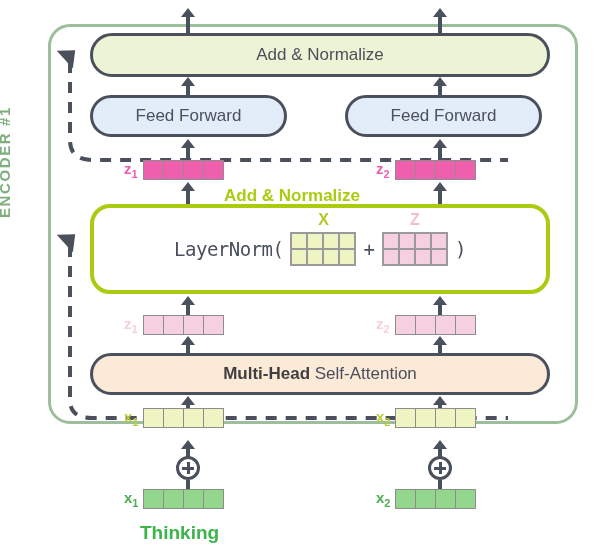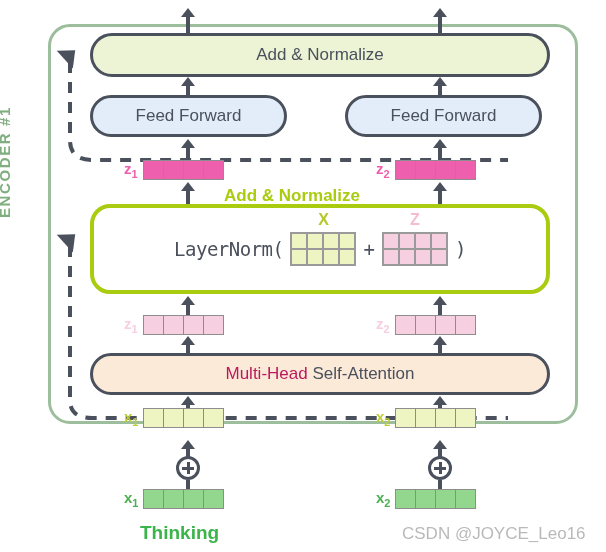--- a/index.html
+++ b/index.html
@@ -24,21 +24,21 @@
   
   .pill{
     position:absolute;box-sizing:border-box;
     border:3px solid #4a505c;border-radius:22px;
     display:flex;align-items:center;justify-content:center;
     font-size:17px;color:#4a505c;
   }
   .pill.addnorm{background:#edf4d5;}
   .pill.ff{background:#e3edfa;}
   .pill.mha{background:#fcead9;}
-  .mha .red{color:#be185d;font-weight:400;}
+  .mha .red{color:#404040;font-weight:700;}
   .mha .dark{color:#4a505c;}
 
   
   .lnbox{
     position:absolute;box-sizing:border-box;
     border:4px solid #aacc10;border-radius:20px;background:#ffffff;
     display:flex;align-items:center;justify-content:center;
   }
   .ln-inner{display:flex;align-items:center;gap:7px;}
   .ln-text{font-family:"DejaVu Sans Mono","Liberation Mono",monospace;
@@ -330,15 +330,14 @@
     <span class="cells">
       <i></i>
         <i></i>
         <i></i>
         <i></i>
     </span>
   </div>
 
   <div class="word" style="left:140px;top:522px;">Thinking</div>
 
-  <div class="watermark" style="left:402px;top:524px;">CSDN @JOYCE_Leo16</div>
 
 </div>
 
 </body></html>

